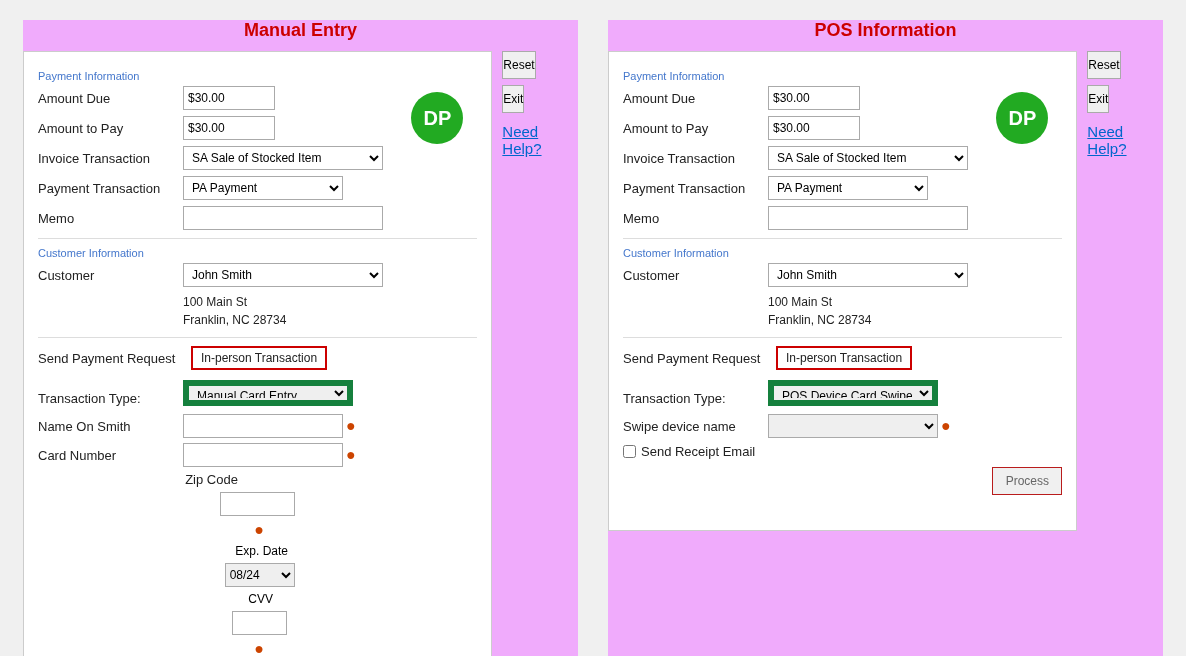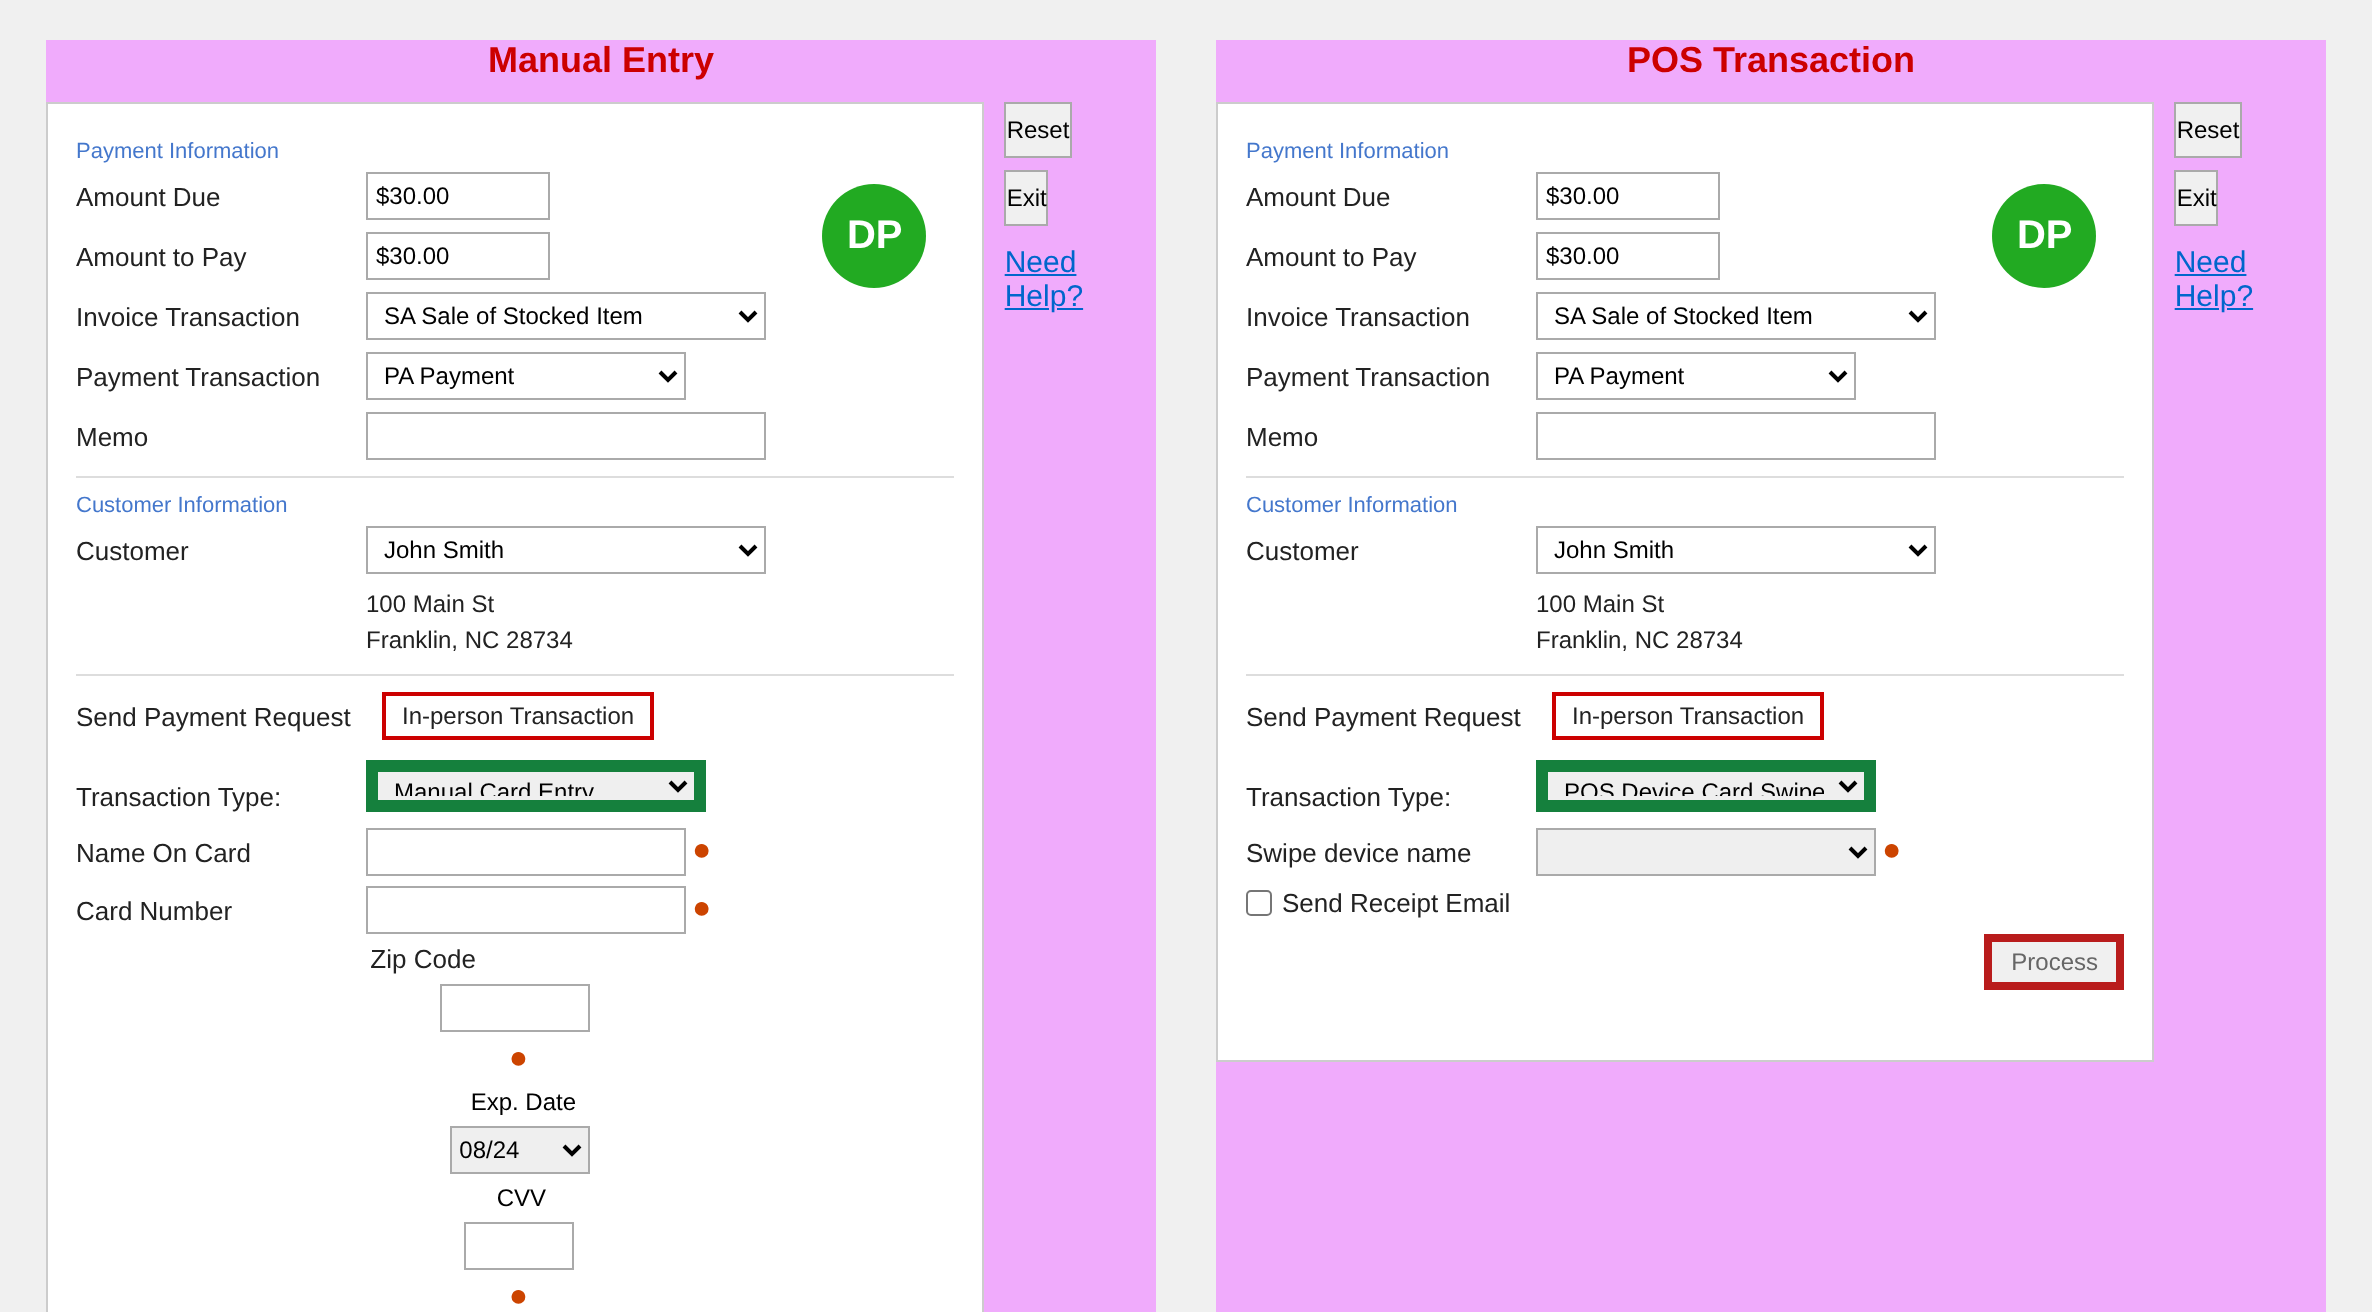--- a/index.html
+++ b/index.html
@@ -199,21 +199,21 @@
       font-size: 13px;
       color: #222;
     }
     .process-btn {
       display: block;
       margin-left: auto;
       margin-top: 8px;
       height: 28px;
       width: 70px;
       background: #f0f0f0;
-      border: 4px solid #b91c1c;
+      border: 1px solid #b91c1c;
       cursor: pointer;
       font-size: 12px;
       color: #666;
     }
     .swipe-device-row {
       display: flex;
       align-items: center;
       margin-bottom: 6px;
     }
     .swipe-device-row label {
@@ -306,21 +306,21 @@
         </div>
 
         <div class="transaction-type-row">
           <label>Transaction Type:</label>
           <select class="transaction-type-select">
             <option>Manual Card Entry</option>
           </select>
         </div>
 
         <div class="card-field-row">
-          <label>Name On Card</label>
+          <label>Name On Smith</label>
           <input type="text" class="card-input" value="" style="">
           <span class="required-icon">●</span>
         </div>
 
         <div class="card-field-row">
           <label>Card Number</label>
           <input type="text" class="card-input" value="" style="">
           <span class="required-icon">●</span>
         </div>
 
@@ -347,21 +347,21 @@
 
       <div class="right-buttons-area">
         <button class="side-btn">Reset</button>
         <button class="side-btn">Exit</button>
         <a href="#" class="need-help" style="position:static; margin-top:4px;">Need Help?</a>
       </div>
     </div>
   </div>
 
   <div class="panel">
-    <div class="section-title">POS Transaction</div>
+    <div class="section-title">POS Information</div>
     <div class="panel-right-wrapper">
       <div class="form-container" style="width:490px; min-height:480px; position:relative;">
 
         <div class="avatar-circle">DP</div>
 
         <div class="section-label">Payment Information</div>
         <div class="form-row">
           <label>Amount Due</label>
           <input type="text" class="amount-field" value="$30.00" style="">
         </div>

